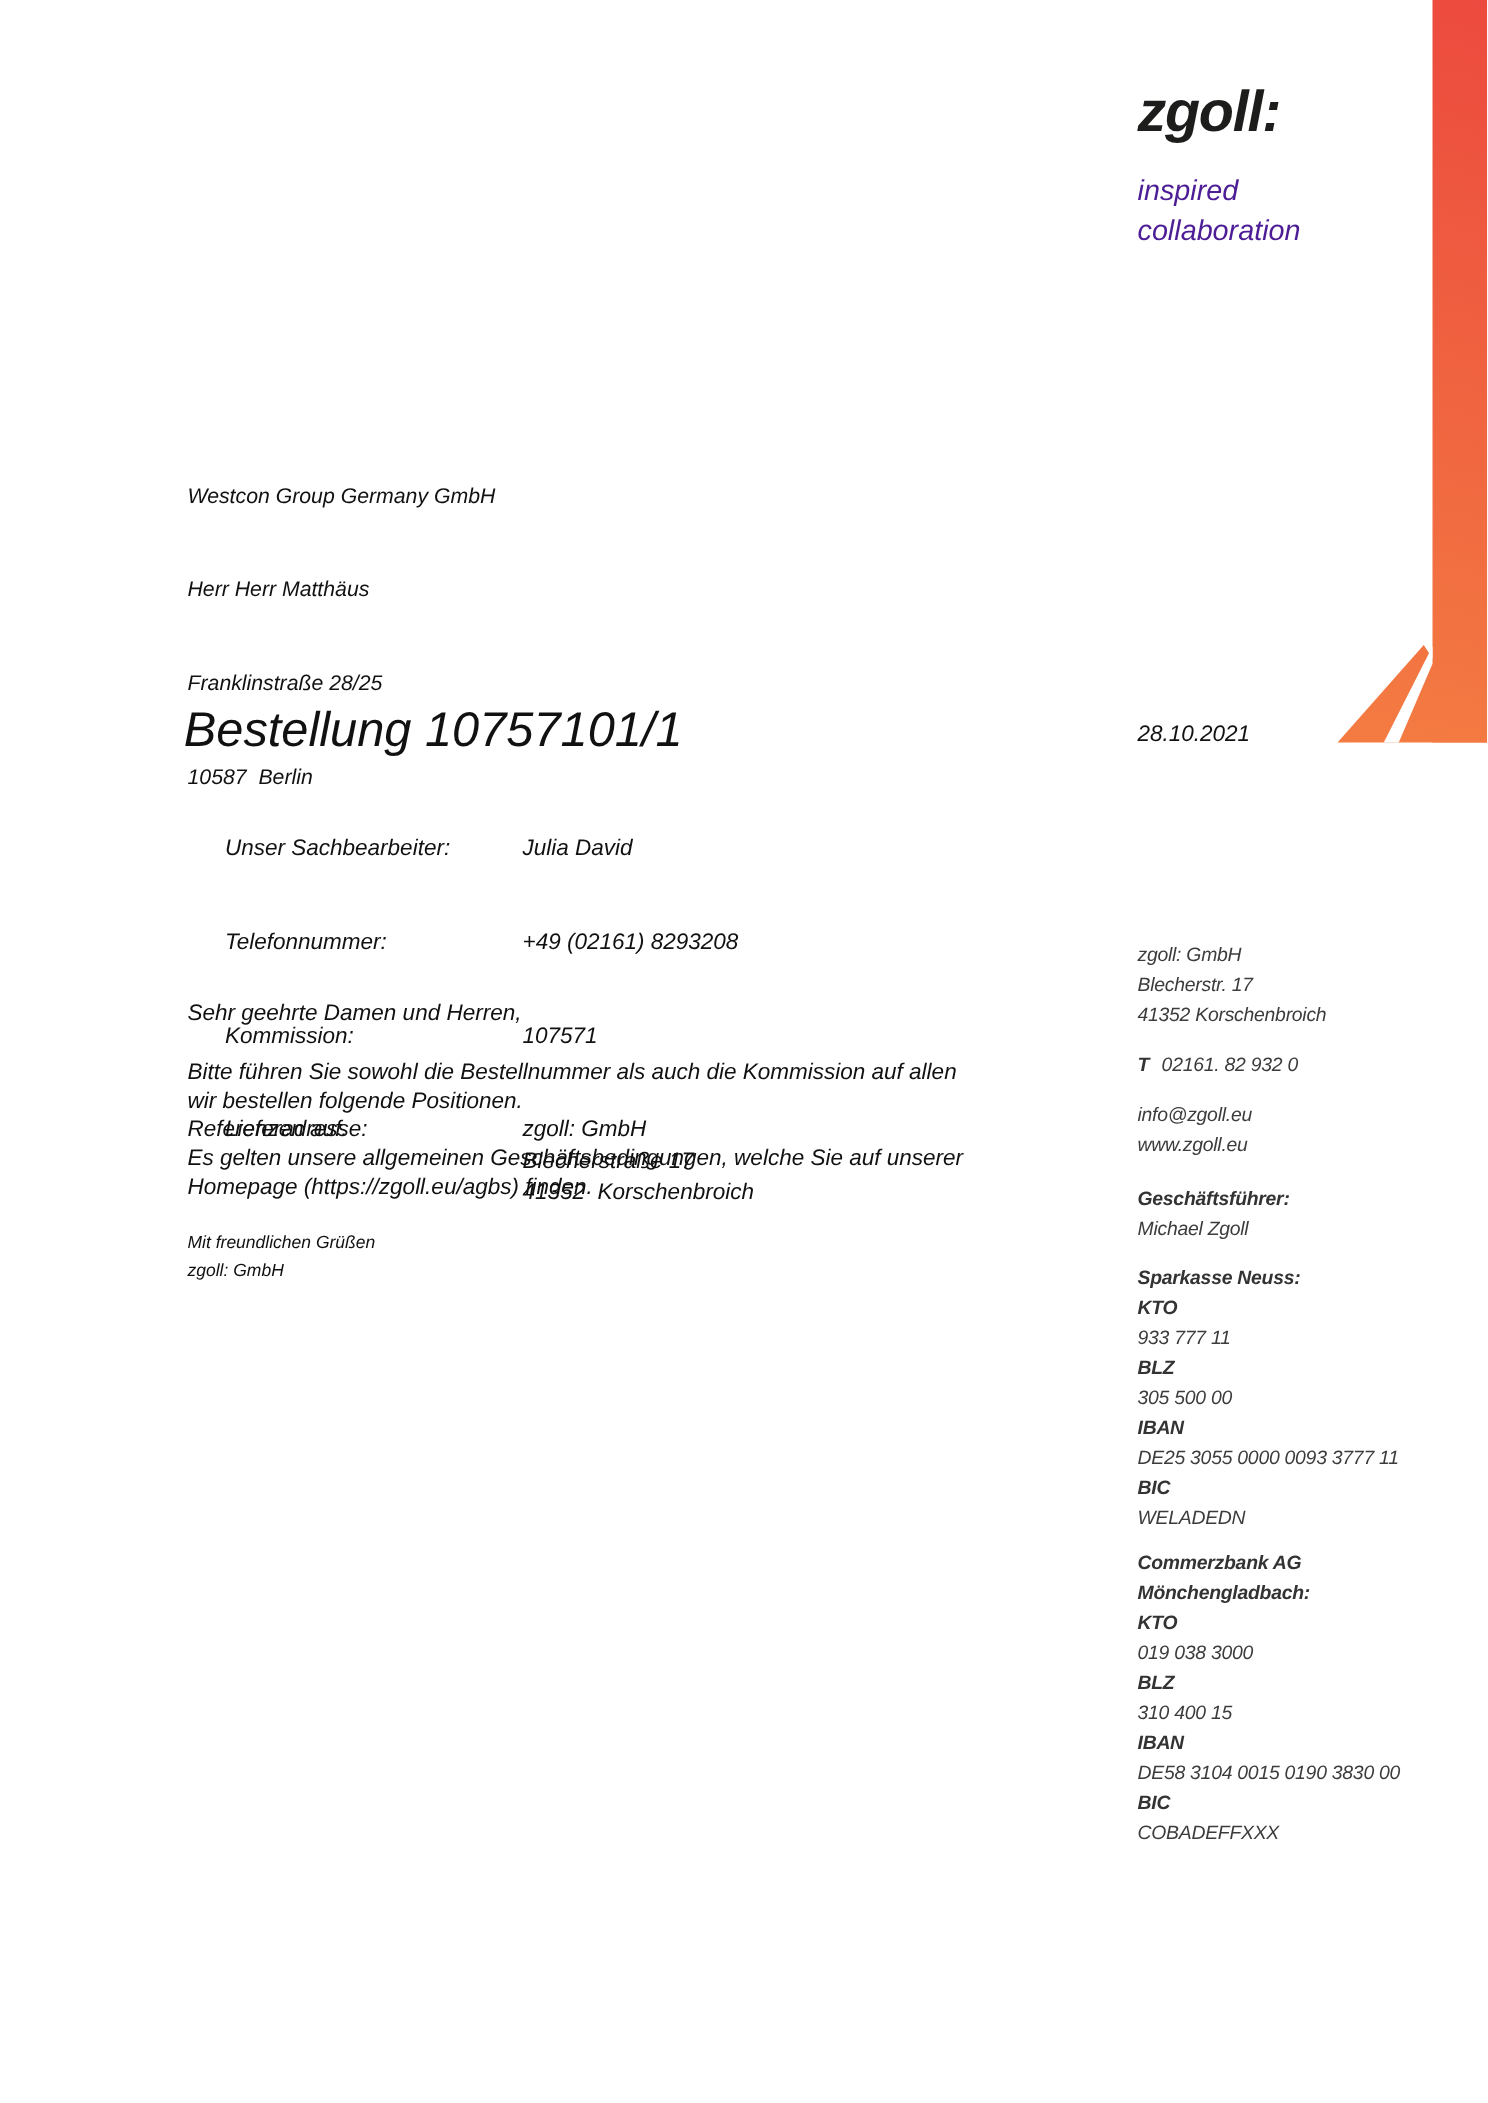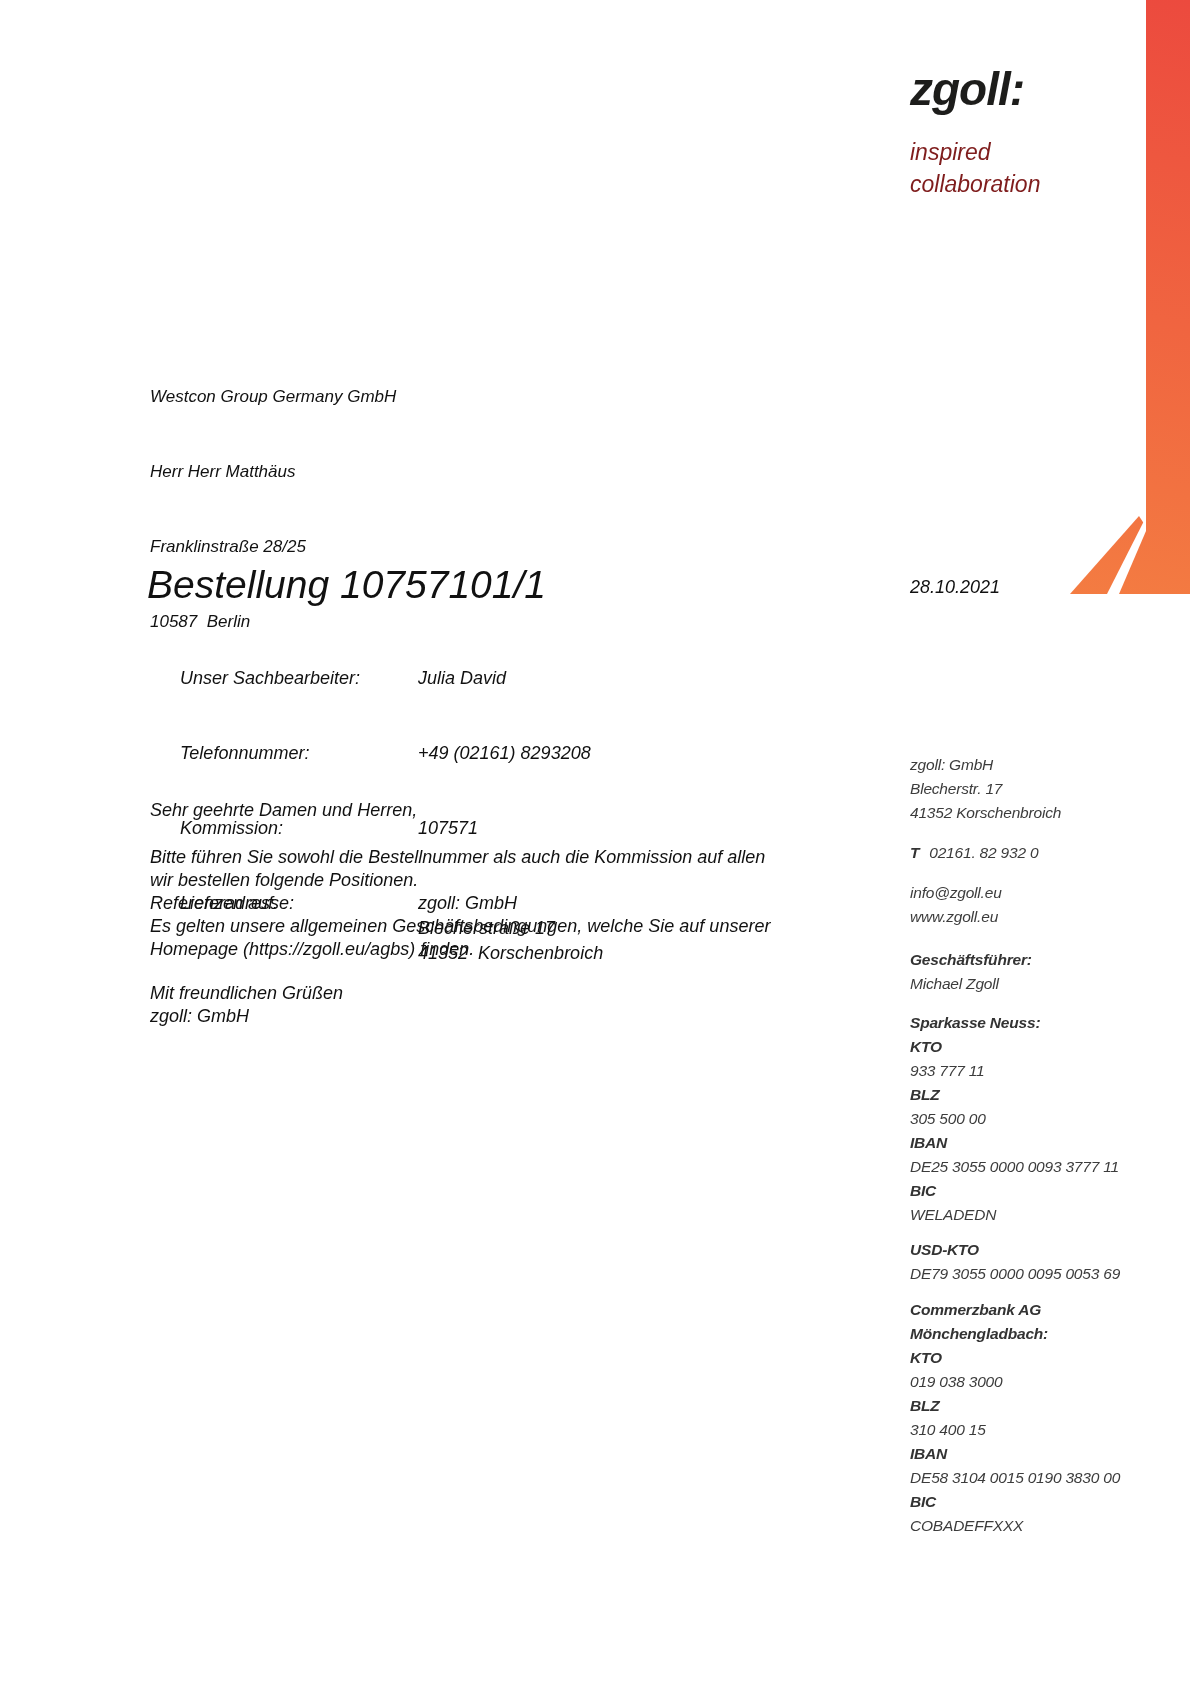--- a/index.html
+++ b/index.html
@@ -5,35 +5,35 @@
   html,body{margin:0;padding:0;background:#ffffff;}
   .page{
     position:relative;width:1190px;height:1682px;background:#ffffff;
     font-family:"Liberation Sans","DejaVu Sans",sans-serif;color:#111111;
     overflow:hidden;margin:0 auto;font-style:italic;
   }
   .ribbon{position:absolute;top:0;right:0;display:block;}
   
   .logo{position:absolute;left:910px;top:66px;color:#1d1d1b;}
   .wordmark{font-size:46px;font-weight:700;letter-spacing:-1px;line-height:1;}
-  .tagline{margin-top:24px;font-size:23px;line-height:32px;font-weight:400;color:#7f1d1d;}
+  .tagline{margin-top:24px;font-size:23px;line-height:32px;font-weight:400;color:#4c1d95;}
   
   .recipient{position:absolute;left:150px;top:334px;font-size:17px;line-height:25px;white-space:pre-wrap;}
   
   .title{position:absolute;left:147px;top:565px;font-size:39px;font-weight:400;line-height:1;white-space:nowrap;}
   .date{position:absolute;left:910px;top:577px;font-size:18px;}
   
   .details{position:absolute;left:150px;top:641px;font-size:18px;line-height:25px;}
   .drow{white-space:pre-wrap;}
   .dlabel{display:inline-block;width:238px;vertical-align:top;}
   .dvalue{display:inline-block;vertical-align:top;white-space:pre-wrap;}
   
   .salutation{position:absolute;left:150px;top:799px;font-size:18px;line-height:23px;}
   .body-text{position:absolute;left:150px;top:846px;font-size:18px;line-height:23px;}
-  .closing{position:absolute;left:150px;top:982px;font-size:18px;line-height:23px;}
+  .closing{position:absolute;left:150px;top:982px;font-size:14px;line-height:23px;}
   
   .sidebar{
     position:absolute;left:910px;top:753px;width:236px;
     font-size:15.5px;line-height:24px;color:#3c3c3c;letter-spacing:-0.2px;
   }
   .sline{white-space:nowrap;}
   .sb{font-weight:700;color:#333333;}
   .phone-num{margin-left:10px;}
   .g-mt16{margin-top:16px;}
   .g-mt19{margin-top:19px;}
@@ -133,24 +133,20 @@
       <div class="sline sb">KTO</div>
       <div class="sline">933 777 11</div>
       <div class="sline sb">BLZ</div>
       <div class="sline">305 500 00</div>
       <div class="sline sb">IBAN</div>
       <div class="sline">DE25 3055 0000 0093 3777 11</div>
       <div class="sline sb">BIC</div>
       <div class="sline">WELADEDN</div>
     </div>
 
-    <div class="g-mt11">
-      <div class="sline sb">USD-KTO</div>
-      <div class="sline">DE79 3055 0000 0095 0053 69</div>
-    </div>
 
     <div class="g-mt12">
       <div class="sline sb">Commerzbank AG</div>
       <div class="sline sb">Mönchengladbach:</div>
       <div class="sline sb">KTO</div>
       <div class="sline">019 038 3000</div>
       <div class="sline sb">BLZ</div>
       <div class="sline">310 400 15</div>
       <div class="sline sb">IBAN</div>
       <div class="sline">DE58 3104 0015 0190 3830 00</div>

